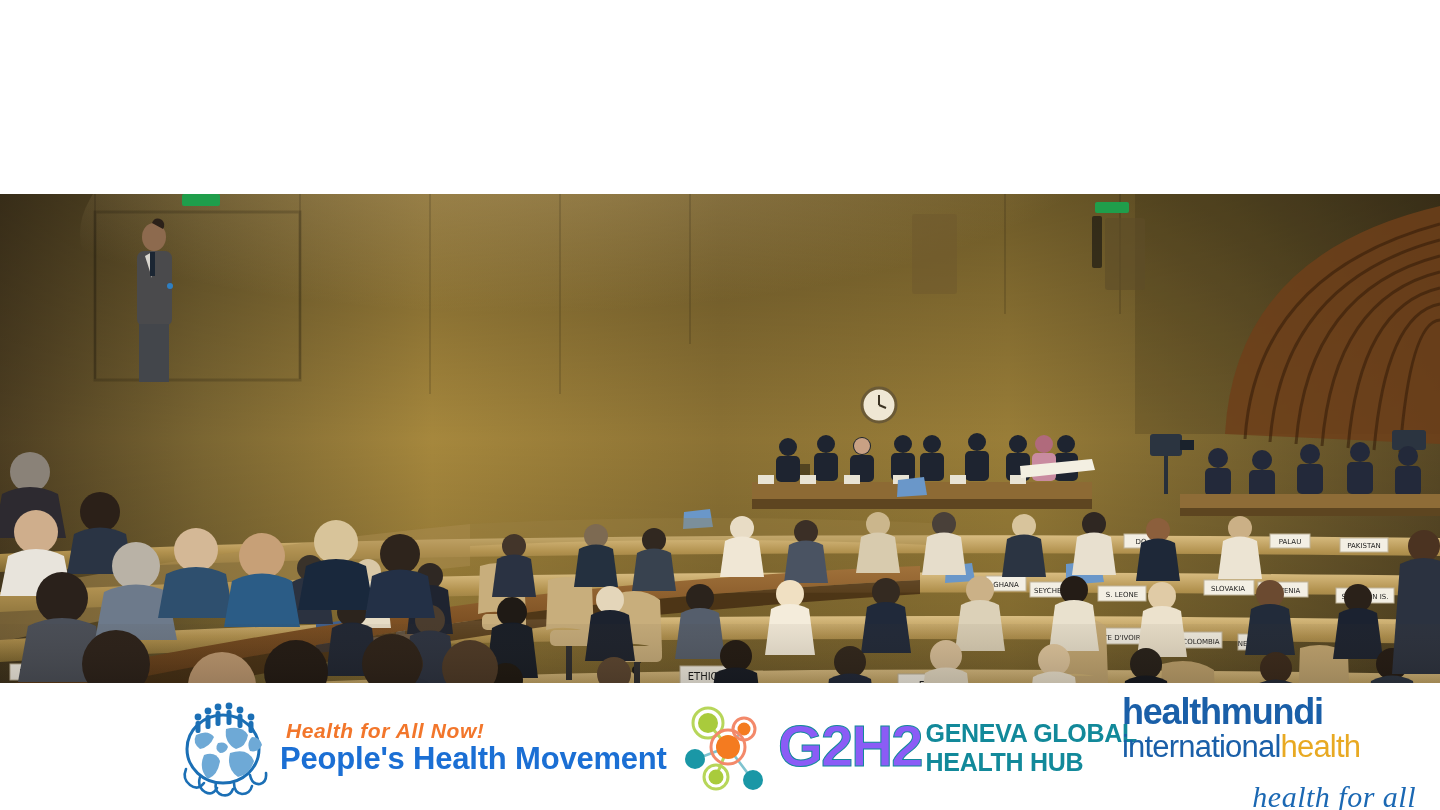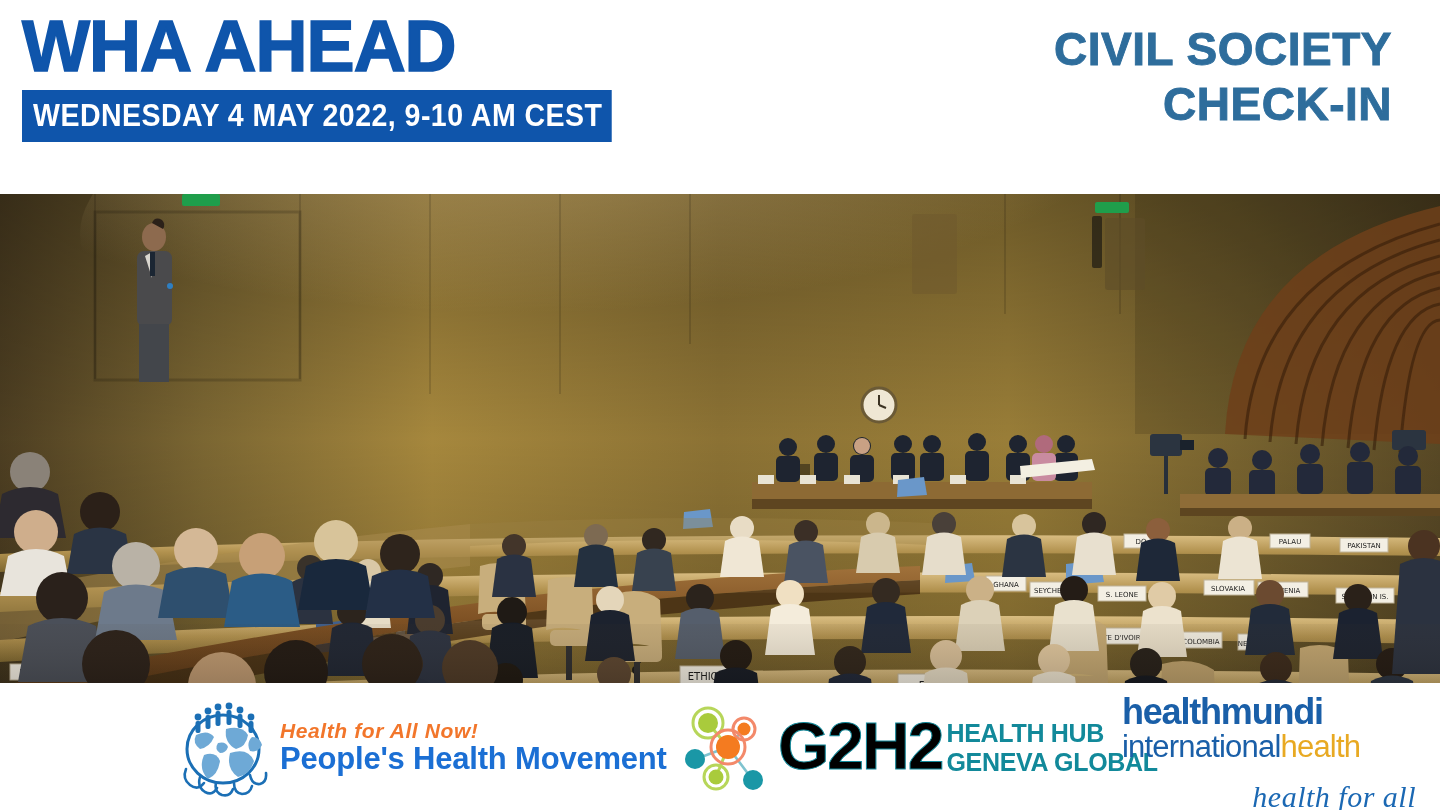--- a/index.html
+++ b/index.html
@@ -51,34 +51,34 @@
     position:absolute;left:0;top:683px;width:1440px;height:127px;
     background:#ffffff;
   }
 
   
   .logo-phm{position:absolute;left:176px;top:14px;display:flex;align-items:center;gap:8px;}
   .phm-text{display:flex;flex-direction:column;justify-content:center;}
   .phm-tag{
     font-family:"Liberation Sans", sans-serif;
     font-style:italic;font-weight:bold;font-size:21px;line-height:23px;
-    color:#f2762b;letter-spacing:.6px;
+    color:#f2762b;letter-spacing:.6px;margin-left:6px;
   }
   .phm-name{
     font-family:"Liberation Sans", sans-serif;
     font-weight:bold;font-size:31px;line-height:34px;
     color:#1b6fd4;letter-spacing:-.2px;white-space:nowrap;
   }
 
   
   .logo-g2h2{position:absolute;left:678px;top:16px;display:flex;align-items:center;gap:4px;}
   .g2h2-main{
     font-family:"Liberation Sans", sans-serif;
-    font-weight:bold;font-size:66px;line-height:60px;
-    color:#000000;letter-spacing:-2px;
+    font-weight:bold;font-size:58px;line-height:60px;
+    color:#8b5cf6;letter-spacing:-2px;
     -webkit-text-stroke:1px #12899a;
   }
   .g2h2-sub{
     font-family:"Liberation Sans", sans-serif;
     font-weight:bold;font-size:25px;line-height:26px;
     color:#12899a;letter-spacing:-.3px;padding-top:3px;
   }
 
   
   .logo-mmi{position:absolute;left:1122px;top:10px;width:300px;}
@@ -100,33 +100,20 @@
     color:#1b68b3;text-align:right;padding-right:6px;white-space:nowrap;
     letter-spacing:.5px;
     margin-top:18px;
   }
 </style>
 </head>
 <body>
 
 <div class="slide">
 
-  <div class="header">
-
-    <div class="hdr-left">
-      <div class="wha-title">WHA AHEAD</div>
-      <div class="date-bar">WEDNESDAY 4 MAY 2022, 9-10 AM CEST</div>
-    </div>
-
-    <div class="hdr-right">
-      <div class="cs-line">CIVIL SOCIETY</div>
-      <div class="cs-line">CHECK-IN</div>
-    </div>
-
-  </div>
 
   <div class="photo">
     <svg viewBox="0 0 1440 489" preserveAspectRatio="none">
       <defs>
         <linearGradient id="wallG" x1="0" y1="0" x2="1" y2="0">
           <stop offset="0" stop-color="#4e3f22"></stop>
           <stop offset="0.14" stop-color="#7d6833"></stop>
           <stop offset="0.30" stop-color="#a98a3e"></stop>
           <stop offset="0.50" stop-color="#8e7435"></stop>
           <stop offset="0.70" stop-color="#9c8039"></stop>
@@ -638,22 +625,22 @@
         <circle cx="38" cy="78" r="7.5" fill="#a9cb3c"></circle>
         <circle cx="66" cy="30" r="11" fill="none" stroke="#f3896a" stroke-width="3"></circle>
         <circle cx="66" cy="30" r="6.5" fill="#f47b20"></circle>
         <circle cx="50" cy="48" r="17" fill="none" stroke="#f3896a" stroke-width="3"></circle>
         <circle cx="50" cy="48" r="12" fill="#f47b20"></circle>
         <circle cx="17" cy="60" r="10" fill="#1a97a6"></circle>
         <circle cx="75" cy="81" r="10" fill="#1a97a6"></circle>
       </svg>
       <div class="g2h2-main">G2H2</div>
       <div>
+        <div class="g2h2-sub">GENEVA GLOBAL</div>
         <div class="g2h2-sub">HEALTH HUB</div>
-        <div class="g2h2-sub">GENEVA GLOBAL</div>
       </div>
     </div>
 
     <div class="logo-mmi">
       <div class="mmi-l1"><span>health</span><span class="thin">mundi</span></div>
       <div class="mmi-l2"><span>international</span><span class="gold">health</span></div>
       <div class="mmi-l3">health for all</div>
     </div>
 
   </div>

